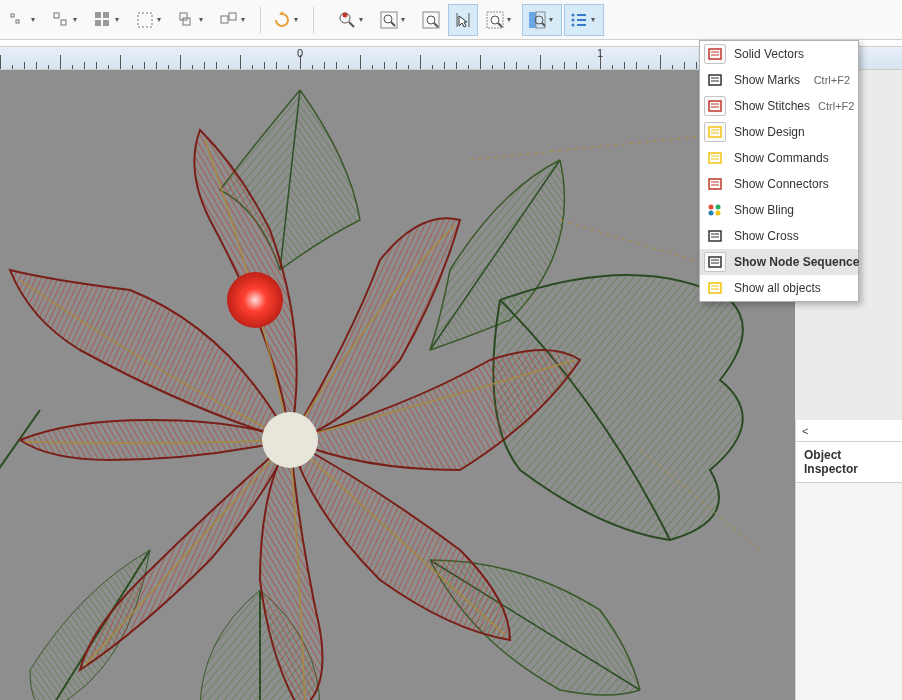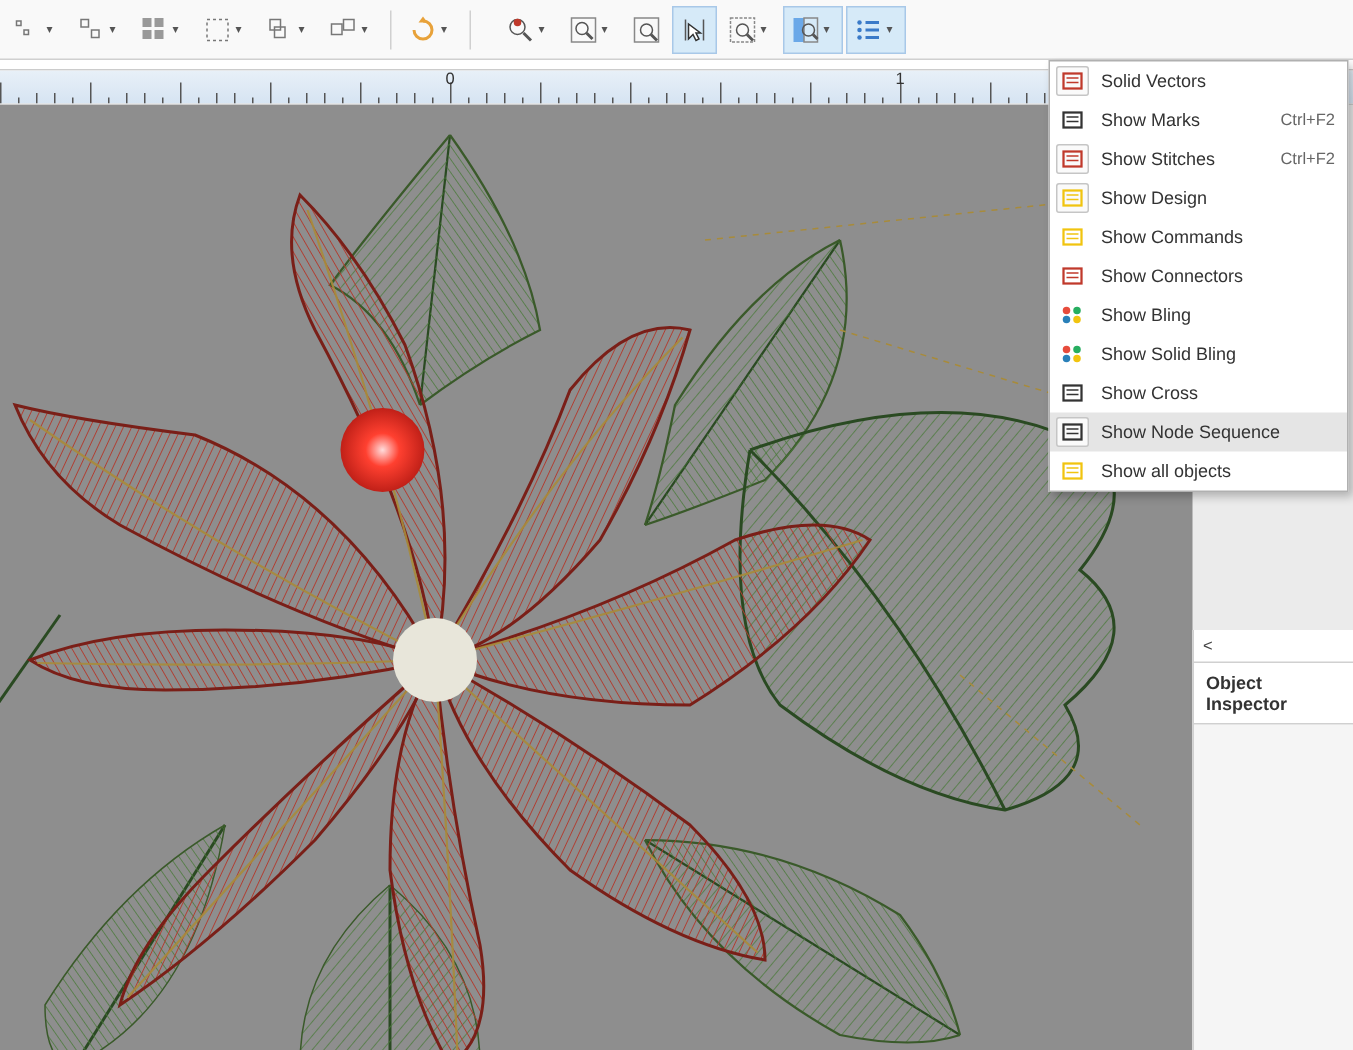--- a/index.html
+++ b/index.html
@@ -139,37 +139,38 @@
     font-weight: 600;
     font-size: 12px;
     color: #333;
   }
 
   
   .menu {
     position: absolute;
     top: 40px;
     left: 699px;
-    width: 200px;
+    width: 160px;
     background: #fff;
     border: 1px solid #b0b0b0;
     box-shadow: 3px 3px 6px rgba(0,0,0,0.25);
     z-index: 100;
   }
   .menu-item {
     height: 26px;
     display: flex;
     align-items: center;
     padding: 0 8px 0 4px;
     gap: 8px;
     font-size: 12px;
     color: #333;
   }
   .menu-item.highlighted {
     background: #e5e5e5;
+    font-weight: bold;
   }
   .menu-item .mi-icon {
     width: 22px;
     height: 20px;
     display: flex;
     align-items: center;
     justify-content: center;
     flex-shrink: 0;
   }
   .menu-item .mi-icon.boxed {
@@ -577,32 +578,20 @@
           <circle cx="4" cy="10" r="2.5" fill="#2980b9"></circle>
           <circle cx="11" cy="10" r="2.5" fill="#f1c40f"></circle>
         </svg>
       </span>
       <span class="mi-label">Show Bling</span>
       <span class="mi-shortcut"></span>
     </div>
     <div class="menu-item">
       <span class="mi-icon">
         <svg width="16" height="14">
-          <circle cx="4" cy="4" r="2.5" fill="#e74c3c"></circle>
-          <circle cx="11" cy="4" r="2.5" fill="#27ae60"></circle>
-          <circle cx="4" cy="10" r="2.5" fill="#2980b9"></circle>
-          <circle cx="11" cy="10" r="2.5" fill="#f1c40f"></circle>
-        </svg>
-      </span>
-      <span class="mi-label">Show Solid Bling</span>
-      <span class="mi-shortcut"></span>
-    </div>
-    <div class="menu-item">
-      <span class="mi-icon">
-        <svg width="16" height="14">
           <rect x="2" y="2" width="12" height="10" fill="none" stroke="#333" stroke-width="1.5"></rect>
           <line x1="4" y1="5" x2="12" y2="5" stroke="#333"></line>
           <line x1="4" y1="8" x2="12" y2="8" stroke="#333"></line>
         </svg>
       </span>
       <span class="mi-label">Show Cross</span>
       <span class="mi-shortcut"></span>
     </div>
     <div class="menu-item highlighted">
       <span class="mi-icon boxed">

